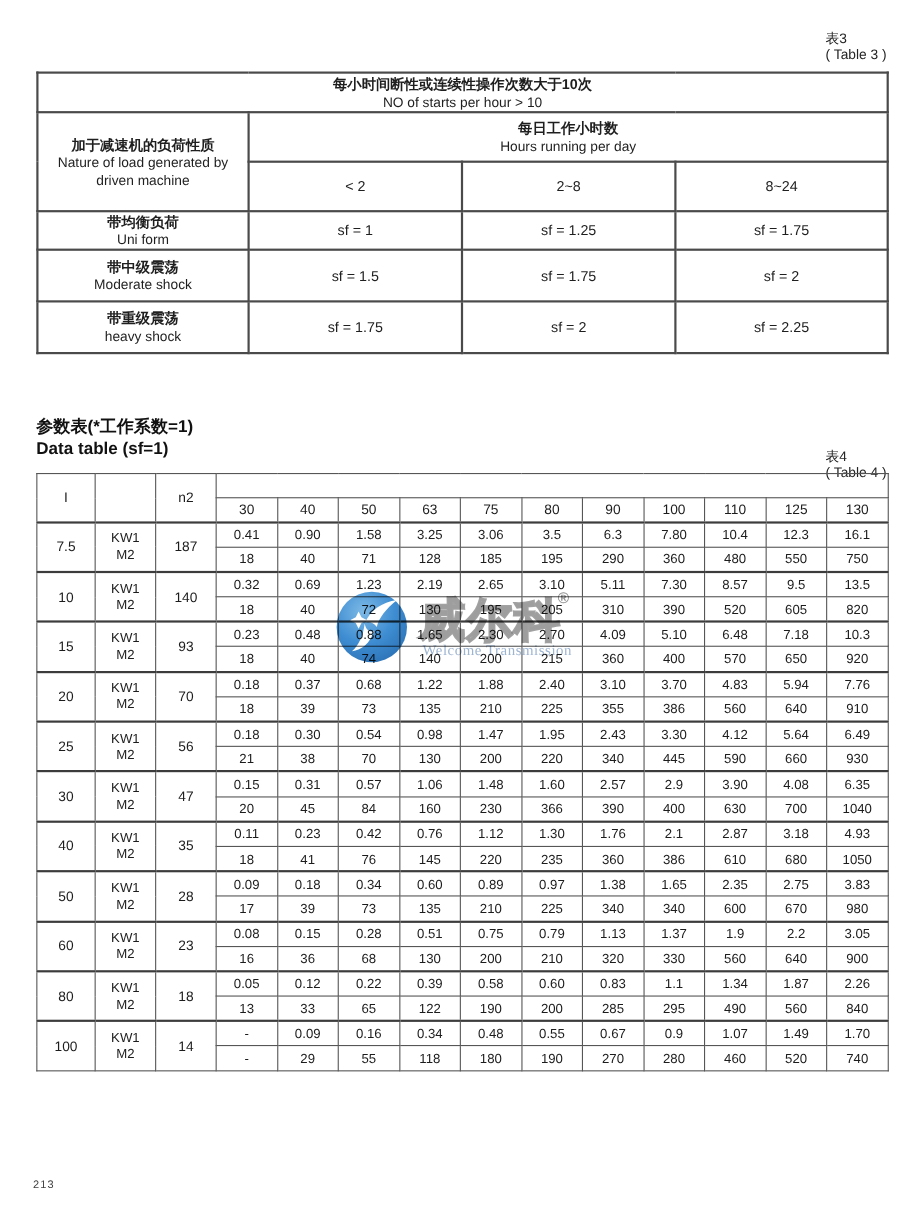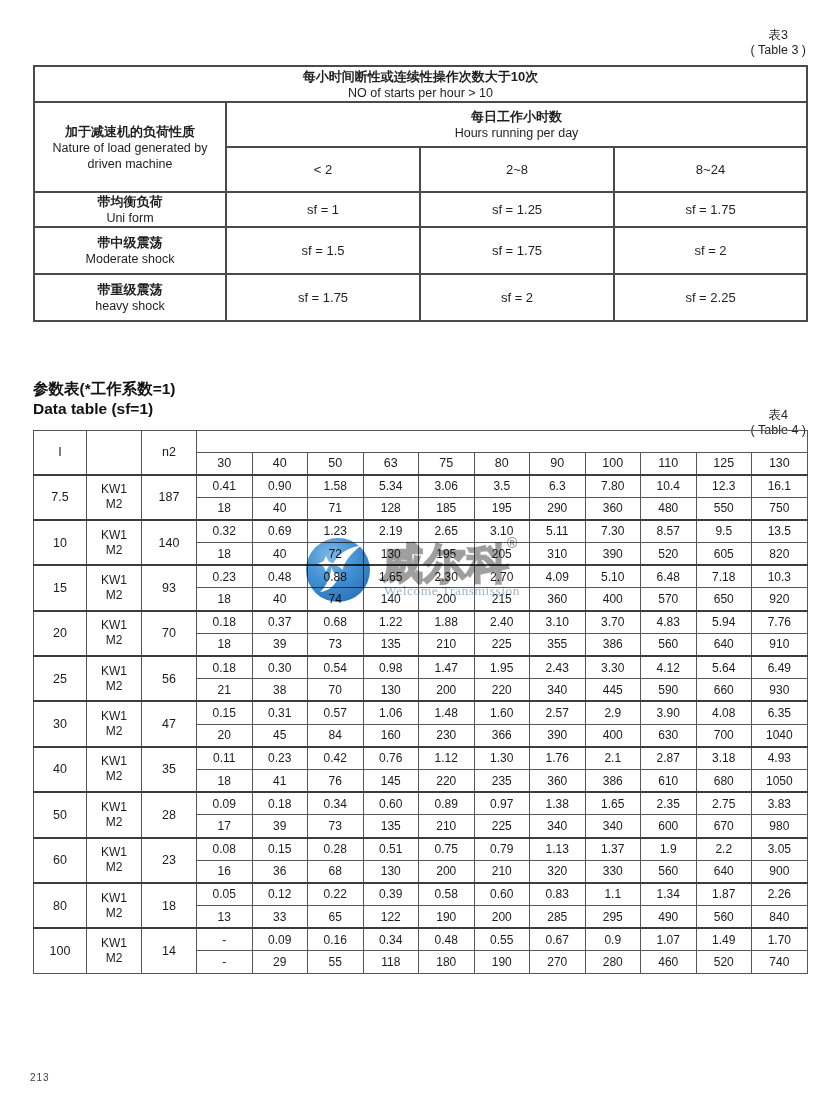--- a/index.html
+++ b/index.html
@@ -2,21 +2,21 @@
 <html><head>
 <meta charset="utf-8">
 <style>
   html,body{margin:0;padding:0;}
   body{
     width:840px;height:1120px;position:relative;background:#ffffff;
     font-family:"Liberation Sans","DejaVu Sans",sans-serif;color:#1f1f1f;
     overflow:hidden;
   }
   
-  .tag{position:absolute;text-align:center;font-size:12.5px;line-height:15px;color:#242424;}
+  .tag{position:absolute;text-align:left;font-size:12.5px;line-height:15px;color:#242424;}
   #tag3{right:34px;top:28px;}
   #tag4{right:34px;top:408px;}
   
   #sec-title{position:absolute;left:33px;top:379px;font-weight:bold;font-size:15.5px;line-height:20px;color:#111;}
   
   #t3{position:absolute;left:33px;top:65px;width:773px;border-collapse:collapse;table-layout:fixed;}
   #t3 td{border:2px solid #4a4a4a;text-align:center;vertical-align:middle;padding:0;}
   #t3 .cn{display:block;font-size:13px;font-weight:600;line-height:17px;}
   #t3 .en{display:block;font-size:12.5px;font-weight:400;line-height:16px;}
   #t3 .sf{font-size:13px;}
@@ -166,21 +166,21 @@
       </tr>
   </tbody>
   <tbody>
       <tr class="dat group-top">
         <td class="c-i" rowspan="2">7.5</td>
         <td rowspan="2" class="c-lab"><span>KW1</span><br><span>M2</span></td>
         <td class="c-n2" rowspan="2">187</td>
         <td>0.41</td>
         <td>0.90</td>
         <td>1.58</td>
-        <td>5.34</td>
+        <td>3.25</td>
         <td>3.06</td>
         <td>3.5</td>
         <td>6.3</td>
         <td>7.80</td>
         <td>10.4</td>
         <td>12.3</td>
         <td>16.1</td>
       </tr>
       <tr class="dat">
         <td>18</td>

